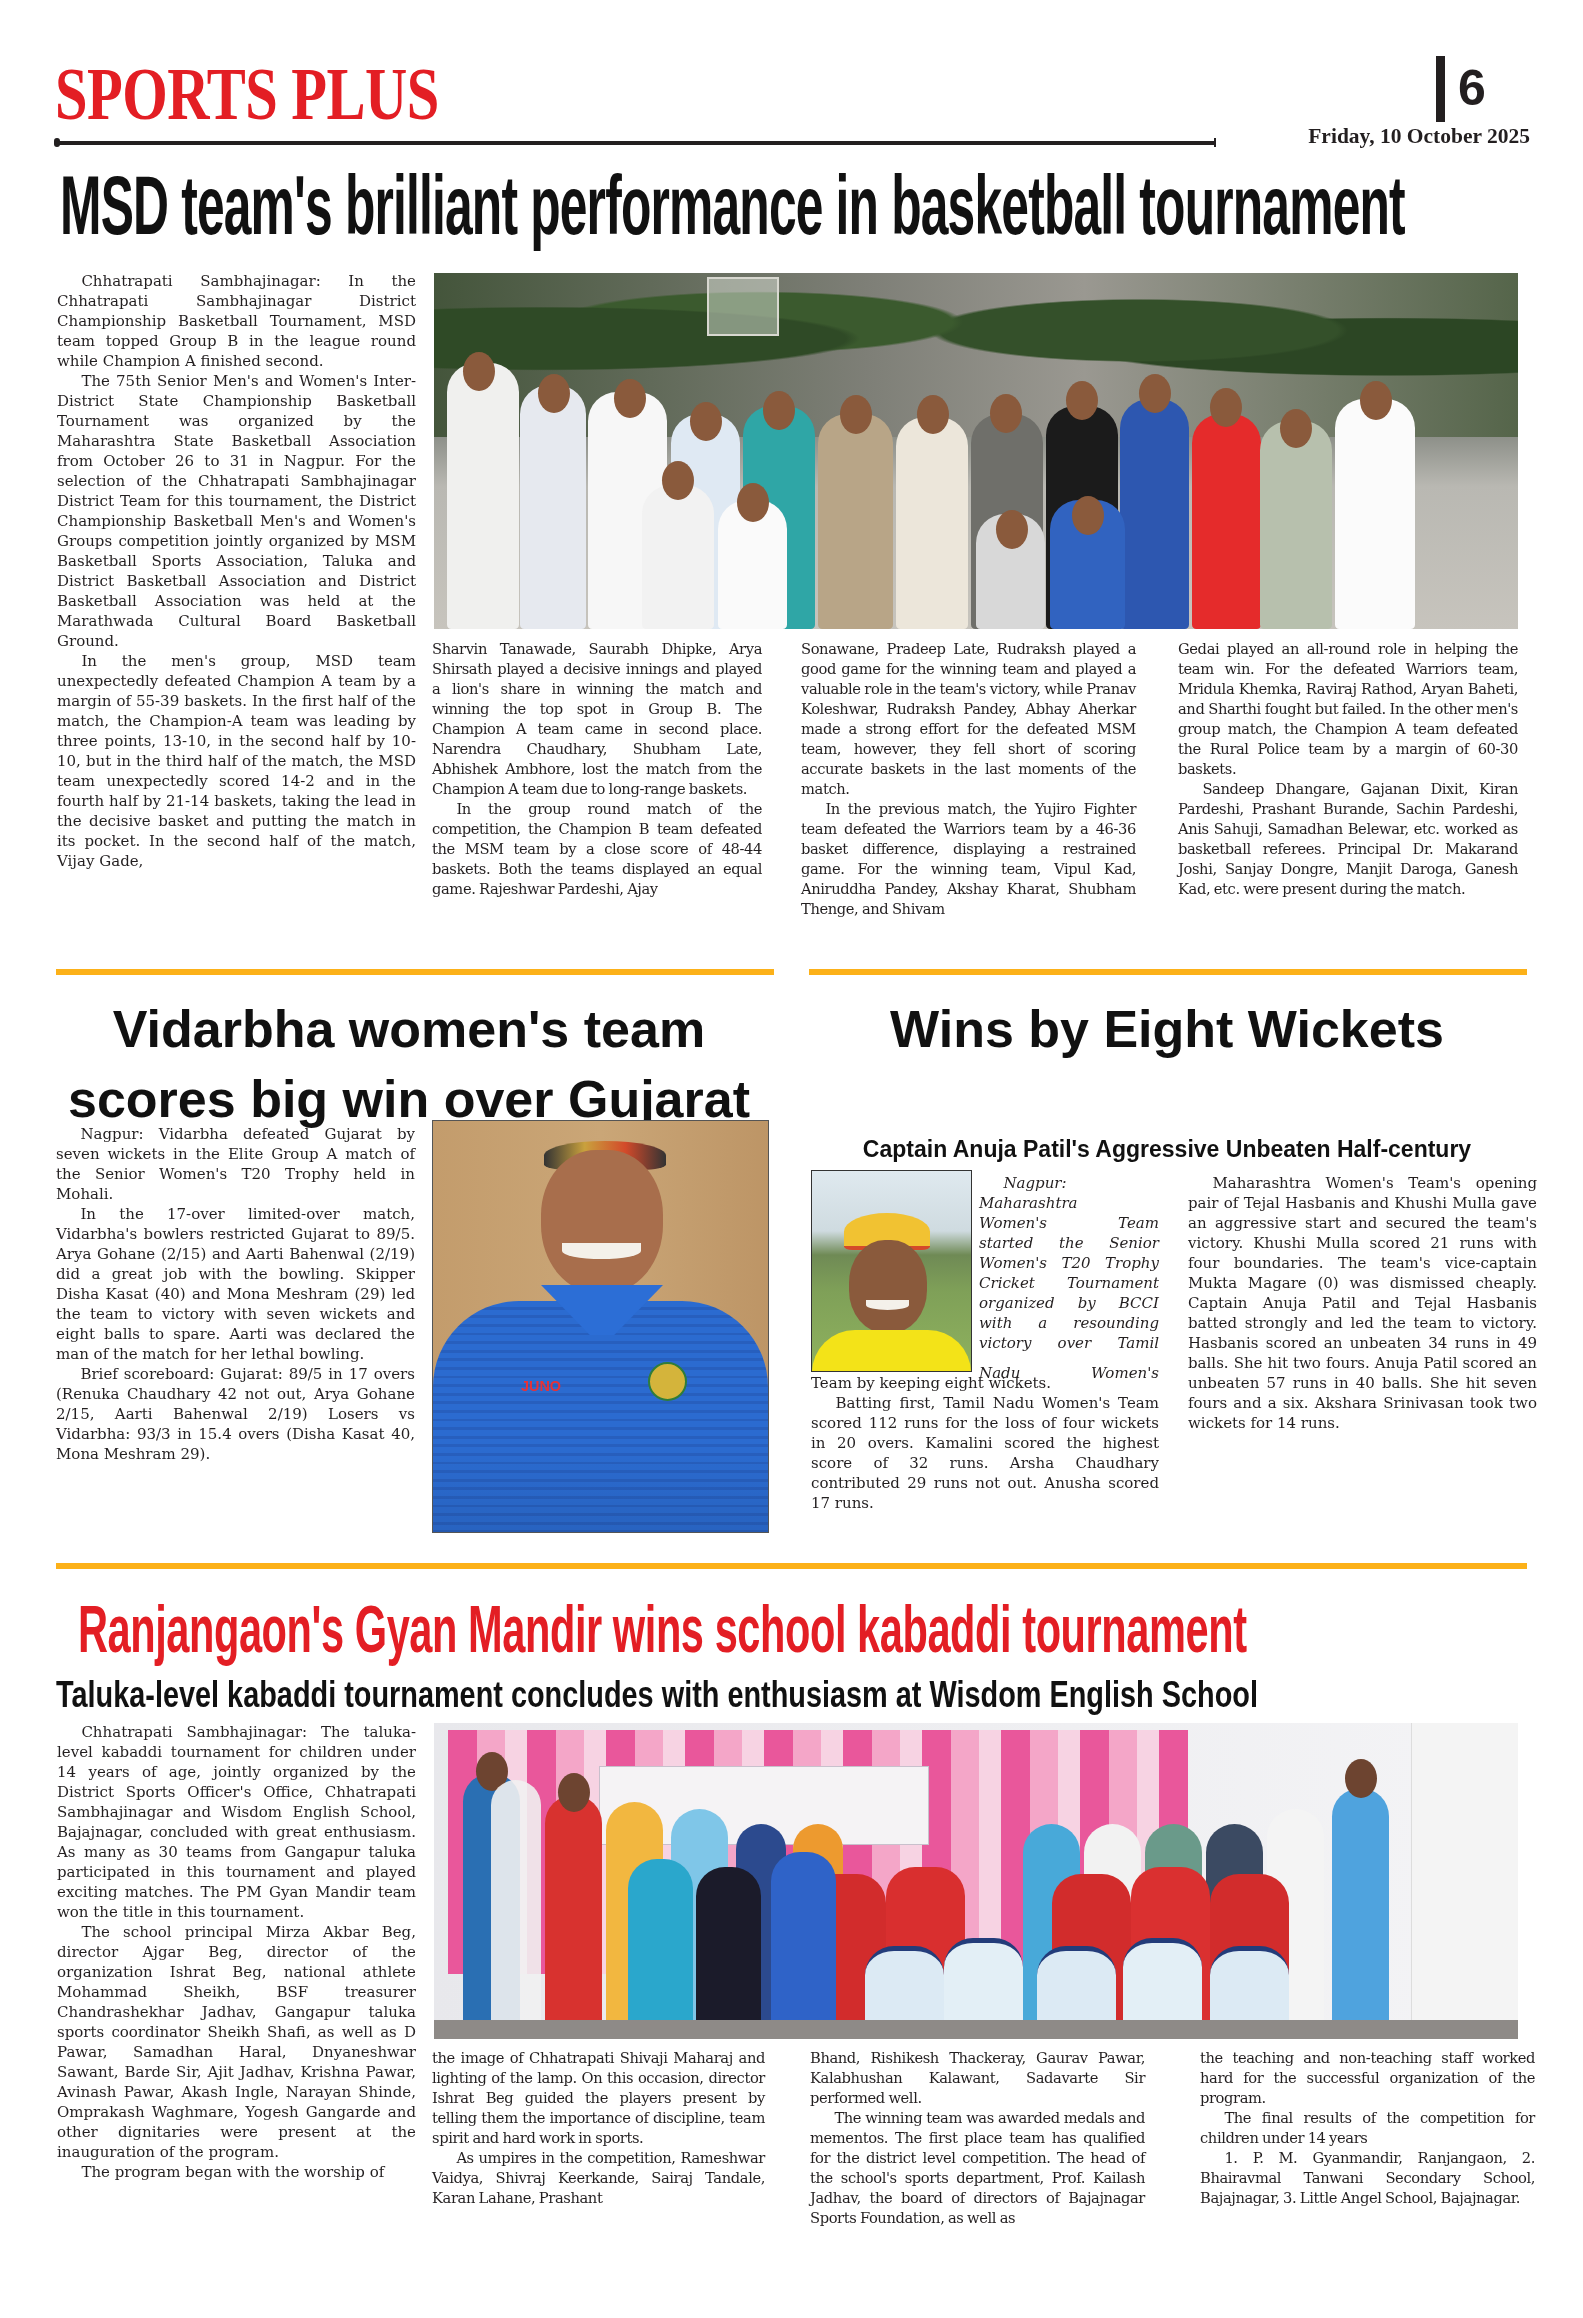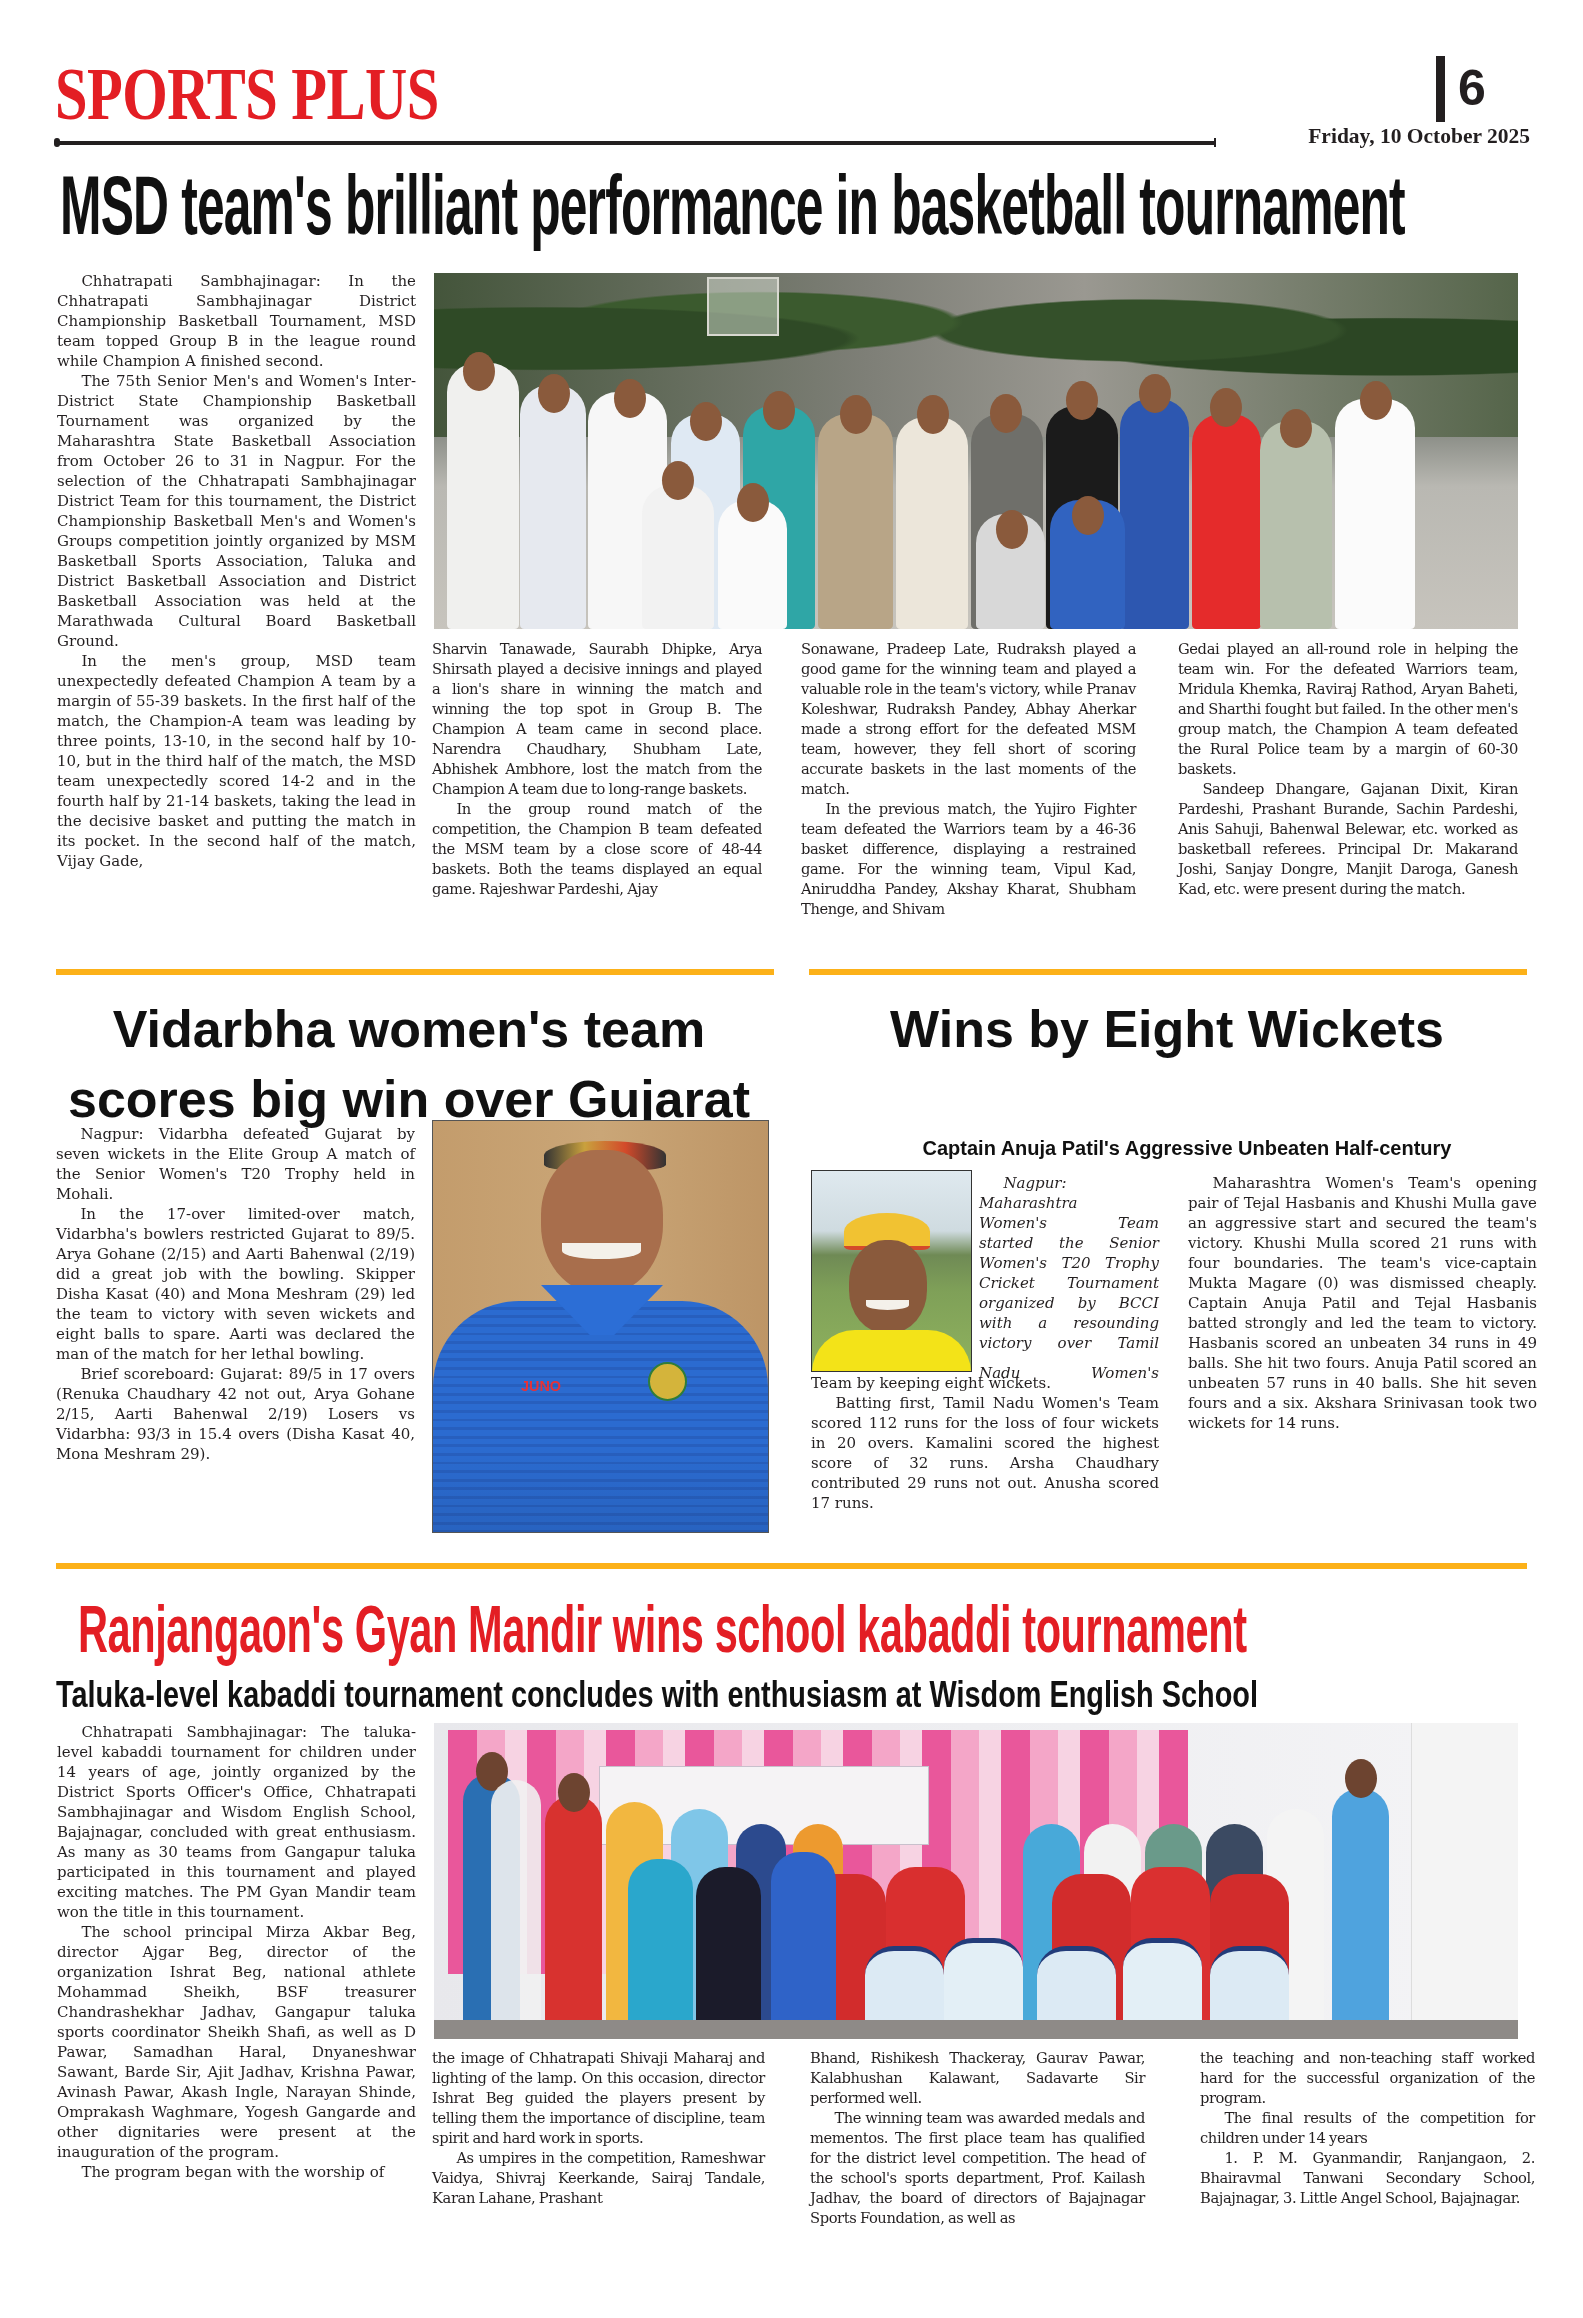--- a/index.html
+++ b/index.html
@@ -161,21 +161,21 @@
   <div class="col narrow" style="left:432px;top:639px;width:330px;">
     <p class="noindent">Sharvin Tanawade, Saurabh Dhipke, Arya Shirsath played a decisive innings and played a lion's share in winning the match and winning the top spot in Group B. The Champion A team came in second place. Narendra Chaudhary, Shubham Late, Abhishek Ambhore, lost the match from the Champion A team due to long-range baskets.</p>
     <p>In the group round match of the competition, the Champion B team defeated the MSM team by a close score of 48-44 baskets. Both the teams displayed an equal game. Rajeshwar Pardeshi, Ajay</p>
   </div>
   <div class="col narrow" style="left:801px;top:639px;width:335px;">
     <p class="noindent">Sonawane, Pradeep Late, Rudraksh played a good game for the winning team and played a valuable role in the team's victory, while Pranav Koleshwar, Rudraksh Pandey, Abhay Aherkar made a strong effort for the defeated MSM team, however, they fell short of scoring accurate baskets in the last moments of the match.</p>
     <p>In the previous match, the Yujiro Fighter team defeated the Warriors team by a 46-36 basket difference, displaying a restrained game. For the winning team, Vipul Kad, Aniruddha Pandey, Akshay Kharat, Shubham Thenge, and Shivam</p>
   </div>
   <div class="col narrow" style="left:1178px;top:639px;width:340px;">
     <p class="noindent">Gedai played an all-round role in helping the team win. For the defeated Warriors team, Mridula Khemka, Raviraj Rathod, Aryan Baheti, and Sharthi fought but failed. In the other men's group match, the Champion A team defeated the Rural Police team by a margin of 60-30 baskets.</p>
-    <p>Sandeep Dhangare, Gajanan Dixit, Kiran Pardeshi, Prashant Burande, Sachin Pardeshi, Anis Sahuji, Bahenwal Belewar, etc. worked as basketball referees. Principal Dr. Makarand Joshi, Sanjay Dongre, Manjit Daroga, Ganesh Kad, etc. were present during the match.</p>
+    <p>Sandeep Dhangare, Gajanan Dixit, Kiran Pardeshi, Prashant Burande, Sachin Pardeshi, Anis Sahuji, Samadhan Belewar, etc. worked as basketball referees. Principal Dr. Makarand Joshi, Sanjay Dongre, Manjit Daroga, Ganesh Kad, etc. were present during the match.</p>
   </div>
 </section>
 
 <div class="gold-rule" style="left:56px;top:969px;width:718px;"></div>
 <div class="gold-rule" style="left:809px;top:969px;width:718px;"></div>
 
 <section>
   <div class="abs hl-center" style="left:50px;top:994px;width:718px;font-size:52px;line-height:70px;">
     <div>Vidarbha women's team</div>
     <div>scores big win over Gujarat</div>
@@ -197,21 +197,21 @@
     <p>Nagpur: Vidarbha defeated Gujarat by seven wickets in the Elite Group A match of the Senior Women's T20 Trophy held in Mohali.</p>
     <p>In the 17-over limited-over match, Vidarbha's bowlers restricted Gujarat to 89/5. Arya Gohane (2/15) and Aarti Bahenwal (2/19) did a great job with the bowling. Skipper Disha Kasat (40) and Mona Meshram (29) led the team to victory with seven wickets and eight balls to spare. Aarti was declared the man of the match for her lethal bowling.</p>
     <p>Brief scoreboard: Gujarat: 89/5 in 17 overs (Renuka Chaudhary 42 not out, Arya Gohane 2/15, Aarti Bahenwal 2/19) Losers vs Vidarbha: 93/3 in 15.4 overs (Disha Kasat 40, Mona Meshram 29).</p>
   </div>
 </section>
 
 <section>
   <div class="abs hl-center" style="left:797px;top:994px;width:740px;font-size:52px;line-height:70px;">
     <div>Wins by Eight Wickets</div>
   </div>
-  <div class="abs hl-center" style="left:817px;top:1138px;width:740px;font-size:20px;line-height:1;">Captain Anuja Patil's Aggressive Unbeaten Half-century</div>
+  <div class="abs hl-center" style="left:797px;top:1138px;width:740px;font-size:23px;line-height:1;">Captain Anuja Patil's Aggressive Unbeaten Half-century</div>
 
   <div id="cricket-photo-2" class="photo">
     <div style="position:absolute;left:32px;top:42px;width:86px;height:37px;border-radius:50% 50% 10% 10%;background:#f1c232;border-bottom:4.3px solid #d44a2a;"></div>
     <div style="position:absolute;left:37px;top:69px;width:78px;height:93px;border-radius:46%;background:#8a5a3c;"></div>
     <div style="position:absolute;left:54px;top:129px;width:43px;height:10px;border-radius:0 0 50% 50%;background:#f4f1ea;"></div>
     <div style="position:absolute;left:0;top:159px;width:100%;height:50px;border-radius:43px 43px 0 0;background:#f3e318;"></div>
   </div>
 
   <div class="col" style="left:979px;top:1173px;width:180px;text-align:justify;font-style:italic;">
     <p style="text-indent:24.4px;">Nagpur:</p>

